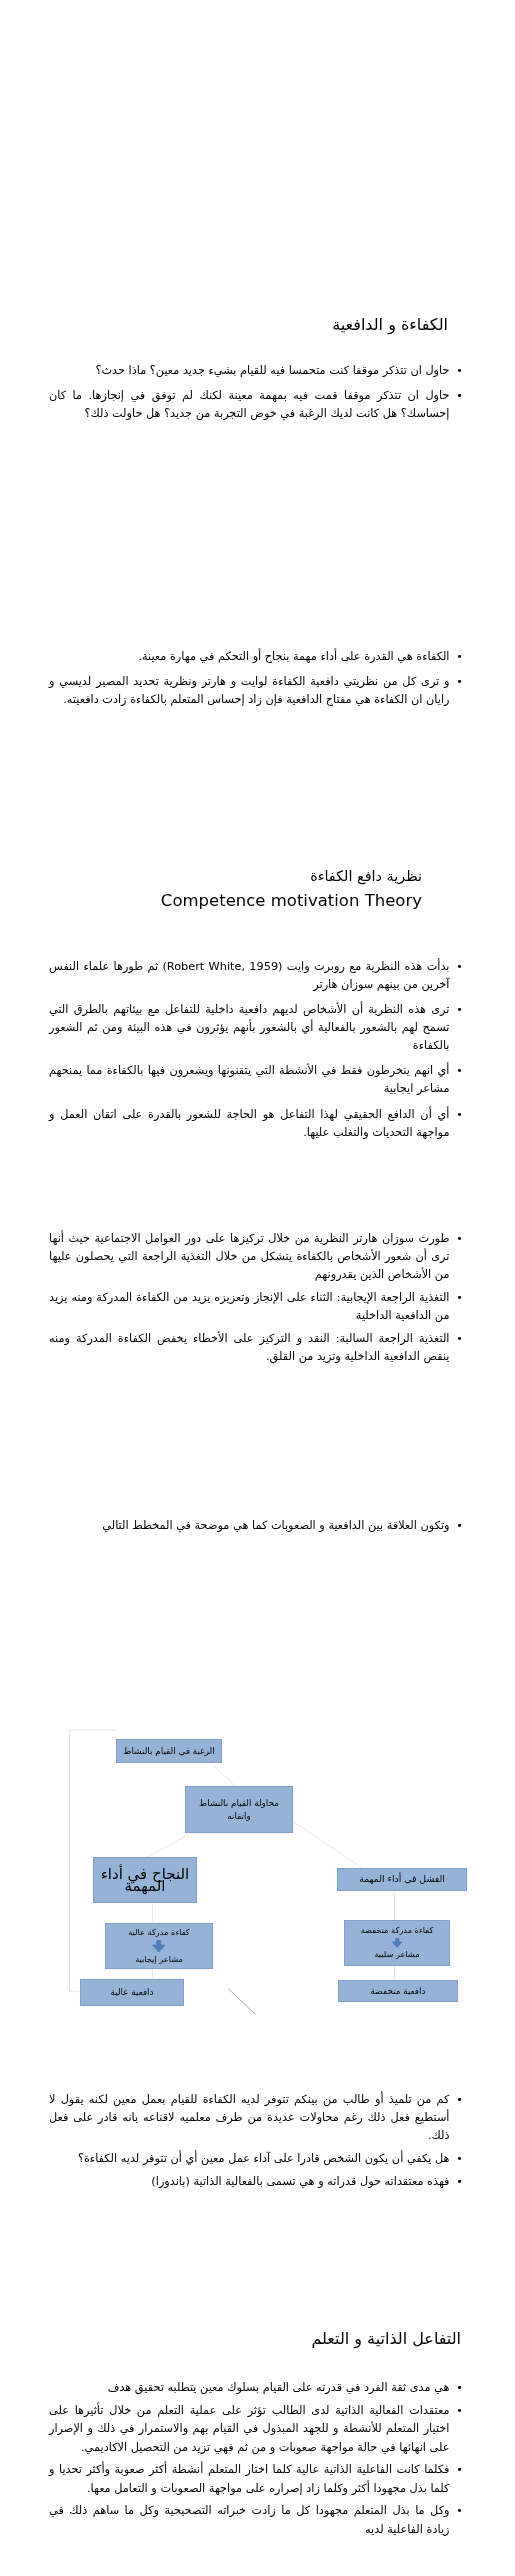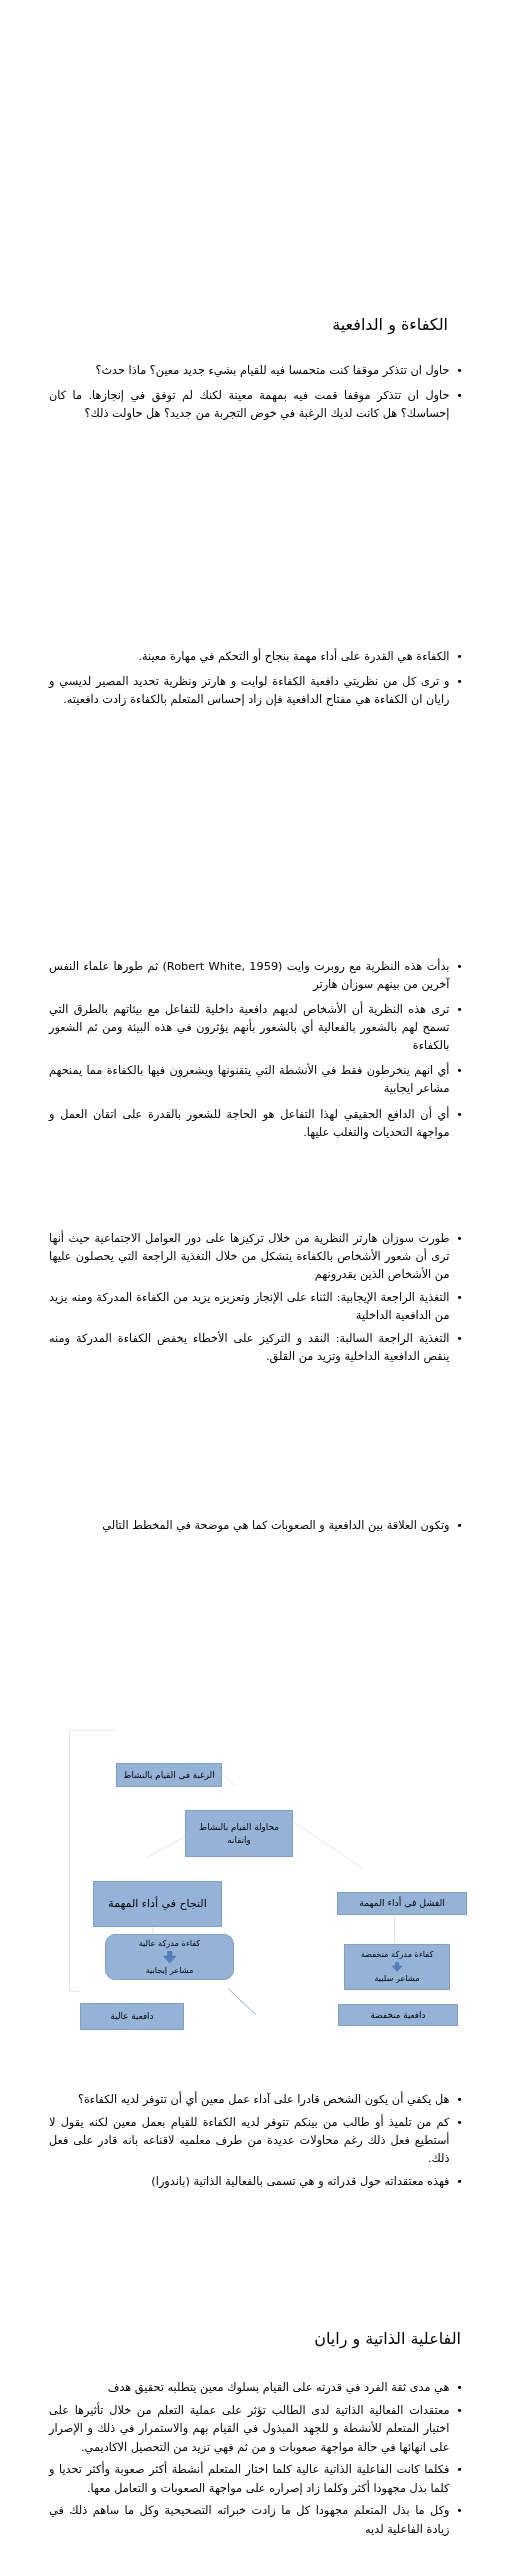--- a/index.html
+++ b/index.html
@@ -23,21 +23,21 @@
   .b22g .bullet { font-size:11.3px; line-height:18px; margin-bottom:5.2px; }
   .b22t .bullet { font-size:11.3px; line-height:18.5px; margin-bottom:4.1px; }
 
   
   .diagram { position:absolute; left:0; top:1716px; width:515px; height:330px; }
   .diagram svg.wires { position:absolute; left:0; top:0; }
   .dbox {
     position:absolute; background:#95b3d7; border:0.5px solid #7f9fc9;
     display:flex; flex-direction:column; align-items:center; justify-content:center;
     text-align:center; direction:rtl; font-size:8.8px; line-height:12.4px; color:#000;
-    box-sizing:border-box; padding:1px 2.1px;margin-top:24px;
+    box-sizing:border-box; padding:1px 2.1px;
   }
   .dbox .lbl { display:block; }
   .dbox .arr { margin:1.5px 0; }
   .fs16 { font-size:8.2px; line-height:11.3px; }
 </style>
 </head>
 <body>
 
 <div class="page">
 
@@ -46,20 +46,24 @@
   <div class="sec bullets b22" style="top:362px; left:49px; width:418px;">
     <div class="bullet">حاول ان تتذكر موقفا كنت متحمسا فيه للقيام بشيء جديد معين؟ ماذا حدث؟</div>
     <div class="bullet">حاول ان تتذكر موقفا قمت فيه بمهمة معينة لكنك لم توفق في إنجازها. ما كان إحساسك؟ هل كانت لديك الرغبة في خوض التجربة من جديد؟ هل حاولت ذلك؟</div>
   </div>
 
   <div class="sec bullets b22" style="top:648px; left:49px; width:418px;">
     <div class="bullet">الكفاءة هي القدرة على أداء مهمة بنجاح أو التحكم في مهارة معينة.</div>
     <div class="bullet">و ترى كل من نظريتي دافعية الكفاءة لوايت و هارتر ونظرية تحديد المصير لديسي و رايان ان الكفاءة هي مفتاح الدافعية فإن زاد إحساس المتعلم بالكفاءة زادت دافعيته.</div>
   </div>
 
+  <div class="sec center" style="top:865px; left:0px; width:422px;">
+    <div class="title-ar">نظرية دافع الكفاءة</div>
+    <div class="title-en">Competence motivation Theory</div>
+  </div>
 
   <div class="sec bullets b22" style="top:958px; left:49px; width:418px;">
     <div class="bullet">بدأت هذه النظرية مع روبرت وايت (Robert White, 1959) ثم طورها علماء النفس آخرين من بينهم سوزان هارتر</div>
     <div class="bullet">ترى هذه النظرية أن الأشخاص لديهم دافعية داخلية للتفاعل مع بيئاتهم بالطرق التي تسمح لهم بالشعور بالفعالية أي بالشعور بأنهم يؤثرون في هذه البيئة ومن ثم الشعور بالكفاءة</div>
     <div class="bullet">أي انهم ينخرطون فقط في الأنشطة التي يتقنونها ويشعرون فيها بالكفاءة مما يمنحهم مشاعر ايجابية</div>
     <div class="bullet">أي أن الدافع الحقيقي لهذا التفاعل هو الحاجة للشعور بالقدرة على اتقان العمل و مواجهة التحديات والتغلب عليها.</div>
   </div>
 
   <div class="sec bullets b22g" style="top:1230px; left:49px; width:418px;">
     <div class="bullet">طورت سوزان هارتر النظرية من خلال تركيزها على دور العوامل الاجتماعية حيث أنها ترى أن شعور الأشخاص بالكفاءة يتشكل من خلال التغذية الراجعة التي يحصلون عليها من الأشخاص الذين يقدرونهم</div>
@@ -83,29 +87,29 @@
     </svg>
 
     <div class="dbox" style="left:116px; top:23px; width:106px; height:24px;">
       <span class="lbl">الرغبة في القيام بالنشاط</span>
     </div>
 
     <div class="dbox" style="left:185px; top:70px; width:108px; height:47px;">
       <span class="lbl">محاولة القيام بالنشاط واتقانه</span>
     </div>
 
-    <div class="dbox" style="left:93px; top:141px; width:129px; height:46px; font-size:11px;">
+    <div class="dbox" style="left:93px; top:141px; width:104px; height:46px; font-size:15px;">
       <span class="lbl">النجاح في أداء المهمة</span>
     </div>
 
     <div class="dbox" style="left:337px; top:152px; width:130px; height:23px; font-size:9.3px;">
       <span class="lbl">الفشل في أداء المهمة</span>
     </div>
 
-    <div class="dbox fs16" style="left:105px; top:194px; width:129px; height:46px;border-radius:10px;">
+    <div class="dbox fs16" style="left:105px; top:207px; width:108px; height:46px;">
       <span class="lbl">كفاءة مدركة عالية</span>
       <svg class="arr" width="15.5" height="12.4" viewBox="0 0 30 24">
         <path d="M11 1 H19 V10 H27 L15 23 L3 10 H11 Z" fill="#4f81bd" stroke="#3a5f94" stroke-width="1"></path>
       </svg>
       <span class="lbl">مشاعر إيجابية</span>
     </div>
 
     <div class="dbox fs16" style="left:344px; top:204px; width:106px; height:46px;">
       <span class="lbl">كفاءة مدركة منخفضة</span>
       <svg class="arr" width="12.4" height="9.8" viewBox="0 0 30 24">
@@ -117,26 +121,26 @@
     <div class="dbox" style="left:80px; top:263px; width:104px; height:27px;">
       <span class="lbl">دافعية عالية</span>
     </div>
 
     <div class="dbox" style="left:338px; top:264px; width:120px; height:21.6px;">
       <span class="lbl">دافعية منخفضة</span>
     </div>
   </div>
 
   <div class="sec bullets b22g" style="top:2091px; left:49px; width:418px;">
+    <div class="bullet">كم من تلميذ أو طالب من بينكم تتوفر لديه الكفاءة للقيام بعمل معين لكنه يقول لا أستطيع فعل ذلك رغم محاولات عديدة من طرف معلميه لاقناعه بانه قادر على فعل ذلك.</div>
     <div class="bullet">هل يكفي أن يكون الشخص قادرا على آداء عمل معين أي أن تتوفر لديه الكفاءة؟</div>
-    <div class="bullet">كم من تلميذ أو طالب من بينكم تتوفر لديه الكفاءة للقيام بعمل معين لكنه يقول لا أستطيع فعل ذلك رغم محاولات عديدة من طرف معلميه لاقناعه بانه قادر على فعل ذلك.</div>
     <div class="bullet">فهذه معتقداته حول قدراته و هي تسمى بالفعالية الذاتية (باندورا)</div>
   </div>
 
-  <div class="sec center title-lg" style="top:2326px; left:44px; width:417px;">الفاعلية الذاتية و رايان</div>
+  <div class="sec center title-lg" style="top:2326px; left:44px; width:417px;">التفاعل الذاتية و التعلم</div>
 
   <div class="sec bullets b22t" style="top:2379px; left:49px; width:418px;">
     <div class="bullet">هي مدى ثقة الفرد في قدرته على القيام بسلوك معين يتطلبه تحقيق هدف</div>
     <div class="bullet">معتقدات الفعالية الذاتية لدى الطالب تؤثر على عملية التعلم من خلال تأثيرها على اختيار المتعلم للأنشطة و للجهد المبذول في القيام بهم والاستمرار في ذلك و الإصرار على انهائها في حالة مواجهة صعوبات و من ثم فهي تزيد من التحصيل الاكاديمي.</div>
     <div class="bullet">فكلما كانت الفاعلية الذاتية عالية كلما اختار المتعلم أنشطة أكثر صعوبة وأكثر تحديا و كلما بذل مجهودا أكثر وكلما زاد إصراره على مواجهة الصعوبات و التعامل معها.</div>
     <div class="bullet">وكل ما بذل المتعلم مجهودا كل ما زادت خبراته التصحيحية وكل ما ساهم ذلك في زيادة الفاعلية لديه</div>
   </div>
 
 </div>
 

